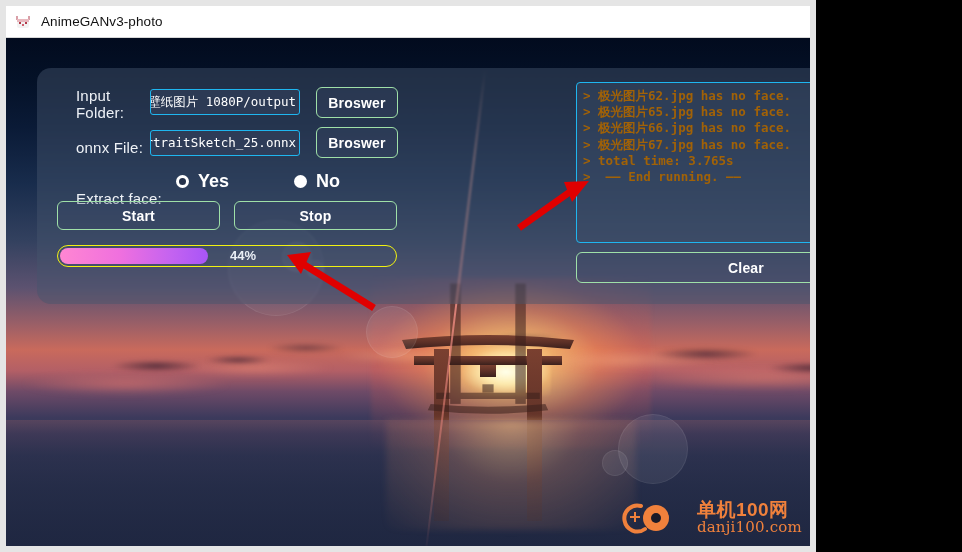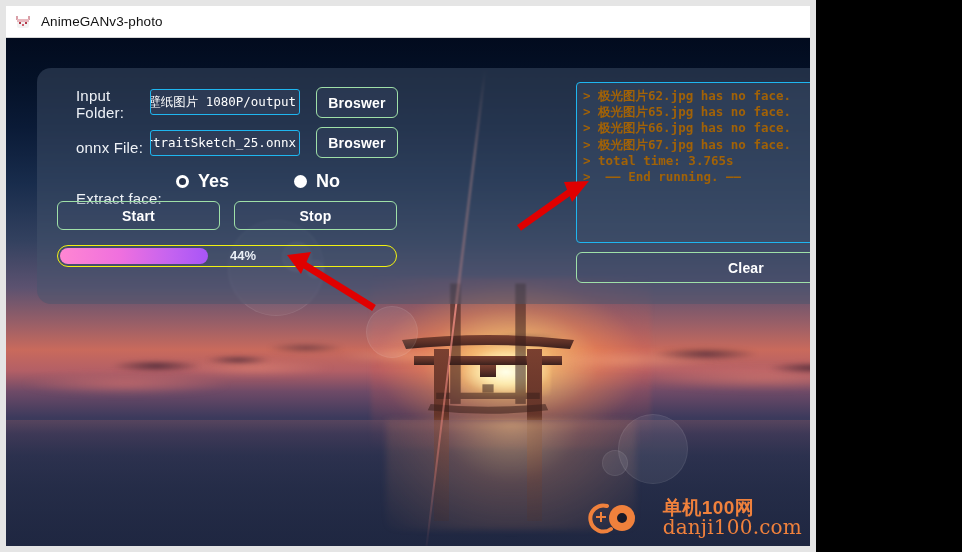--- a/index.html
+++ b/index.html
@@ -336,21 +336,21 @@
   }
   .wm-text { margin-left: 4px; line-height: 1.05; }
   .wm-cn {
     color: #f0813c;
     font-size: 19px;
     font-weight: bold;
     letter-spacing: .5px;
   }
   .wm-en {
     color: #f0813c;
-    font-size: 20px;
+    font-size: 15px;
     font-family: "DejaVu Serif", serif;
     letter-spacing: .2px;
     text-align: right;
   }
 </style>
 </head>
 <body>
 
 <div class="window">
 

